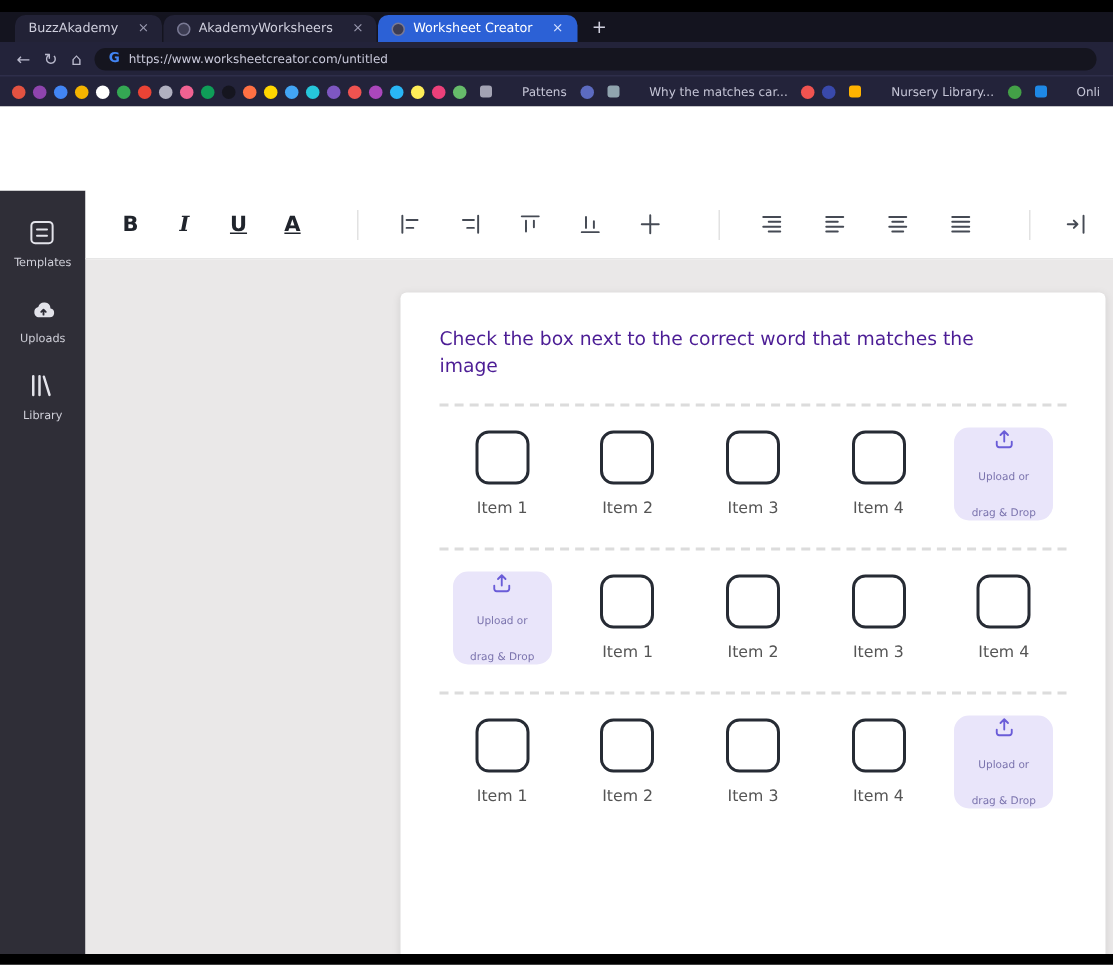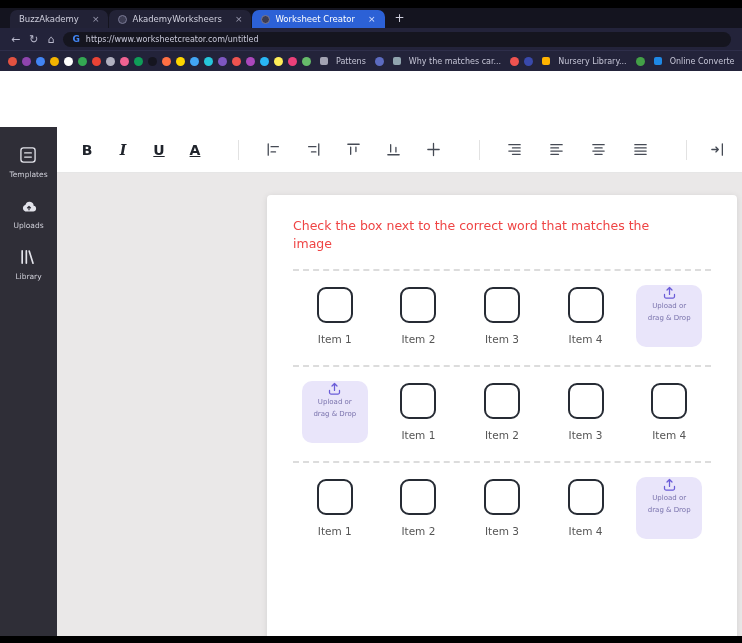--- a/index.html
+++ b/index.html
@@ -22,21 +22,21 @@
   .nav-ic { color:#b9b9cc; font-size:11px; line-height:1; }
   .urlpill { flex:1; height:15px; background:#15151f; border-radius:8px; display:flex; align-items:center;
              gap:6px; padding:0 9px; font-size:8px; color:#c9c9da; }
   .g-ic { font-weight:bold; font-size:9px; color:#4285f4; }
   .url-text { white-space:nowrap; overflow:hidden; }
 
   
   .bookmarks { height:21px; background:#23233a; border-top:1px solid #2e2e4a; display:flex; align-items:center; padding:0 8px; }
   .bm-items { display:flex; align-items:center; gap:5px; width:100%; overflow:hidden; white-space:nowrap; }
   .fav-dot { width:9px; height:9px; border-radius:50%; flex:none; }
-  .bm-link { display:inline-flex; align-items:center; gap:8px; color:#c5c5d6; font-size:8px; margin:2px 4px; flex:none; }
+  .bm-link { display:inline-flex; align-items:center; gap:20px; color:#c5c5d6; font-size:8px; margin:2px 4px; flex:none; }
   .bm-ic { width:8px; height:8px; border-radius:2px; flex:none; }
 
   
   .app { flex:1; display:flex; flex-direction:column; background:#fff; min-height:0; }
   .app-header { height:56px; position:relative; display:flex; align-items:center; padding-left:18px; background:#fff; }
   .logo-1 { font-size:16.5px; font-weight:800; color:#14226b; letter-spacing:-0.2px; }
   .logo-2 { font-family:"DejaVu Serif", serif; font-style:italic; font-size:11px; color:#15151c;
             text-align:right; margin-top:-2px; padding-right:2px; }
   .doc-title { position:absolute; left:441px; top:50%; transform:translate(-50%,-50%);
                background:#f3f1f1; border-radius:4px; padding:5px 17px; font-size:14px; color:#101010; }
@@ -68,29 +68,29 @@
   .canvas { flex:1; background:#eae8e8; overflow:hidden; position:relative; }
   .page { width:470px; height:600px; margin:22px 5px 0 auto; background:#fff; border-radius:4px;
           box-shadow:0 1px 6px rgba(0,0,0,.10); padding:14px 26px 0; }
 
   .brand { display:flex; justify-content:flex-end; align-items:center; gap:1px; margin-top:4px;
            font-weight:800; font-size:19px; color:#35b8b4; letter-spacing:-0.3px; }
   .b-k { width:20px; height:20px; background:#f3aa3d; border-radius:4px; color:#fff; display:flex;
          align-items:center; justify-content:center; font-size:15px; margin:0 2px; }
 
   .ws-title { margin-top:12px; font-size:33px; font-weight:800; color:#3cc2bc; letter-spacing:1px; }
-  .ws-subtitle { margin-top:8px; font-size:12.5px; color:#ef4444; line-height:1.45; width:88%; }
+  .ws-subtitle { margin-top:8px; font-size:12.5px; color:#4c1d95; line-height:1.45; width:88%; }
 
   .ws-rows { margin-top:16px; }
   .ws-row { border-top:2px dashed #dcdcdc; padding:14px 0 18px; display:flex; align-items:center; }
   .cell { flex:1; display:flex; flex-direction:column; align-items:center; justify-content:flex-end; gap:10px; }
   .checkbox { width:36px; height:36px; border:2.5px solid #262b34; border-radius:9px; background:#fff; }
   .cell-label { font-size:10.5px; color:#555; }
   .upload-tile { width:66px; height:62px; background:#e9e5fa; border-radius:10px; display:flex;
-                 flex-direction:column; align-items:center; justify-content:flex-start; gap:2px; }
+                 flex-direction:column; align-items:center; justify-content:space-between; gap:2px; }
   .up-ic { width:15px; height:15px; stroke:#6a5cd8; stroke-width:2; fill:none; stroke-linecap:round; stroke-linejoin:round; }
   .upload-text { font-size:7px; color:#7a73ad; text-align:center; line-height:1.35; }
 </style>
 </head>
 <body>
 
 <div class="screen">
   <div class="browser">
 
     <div class="tabstrip">

